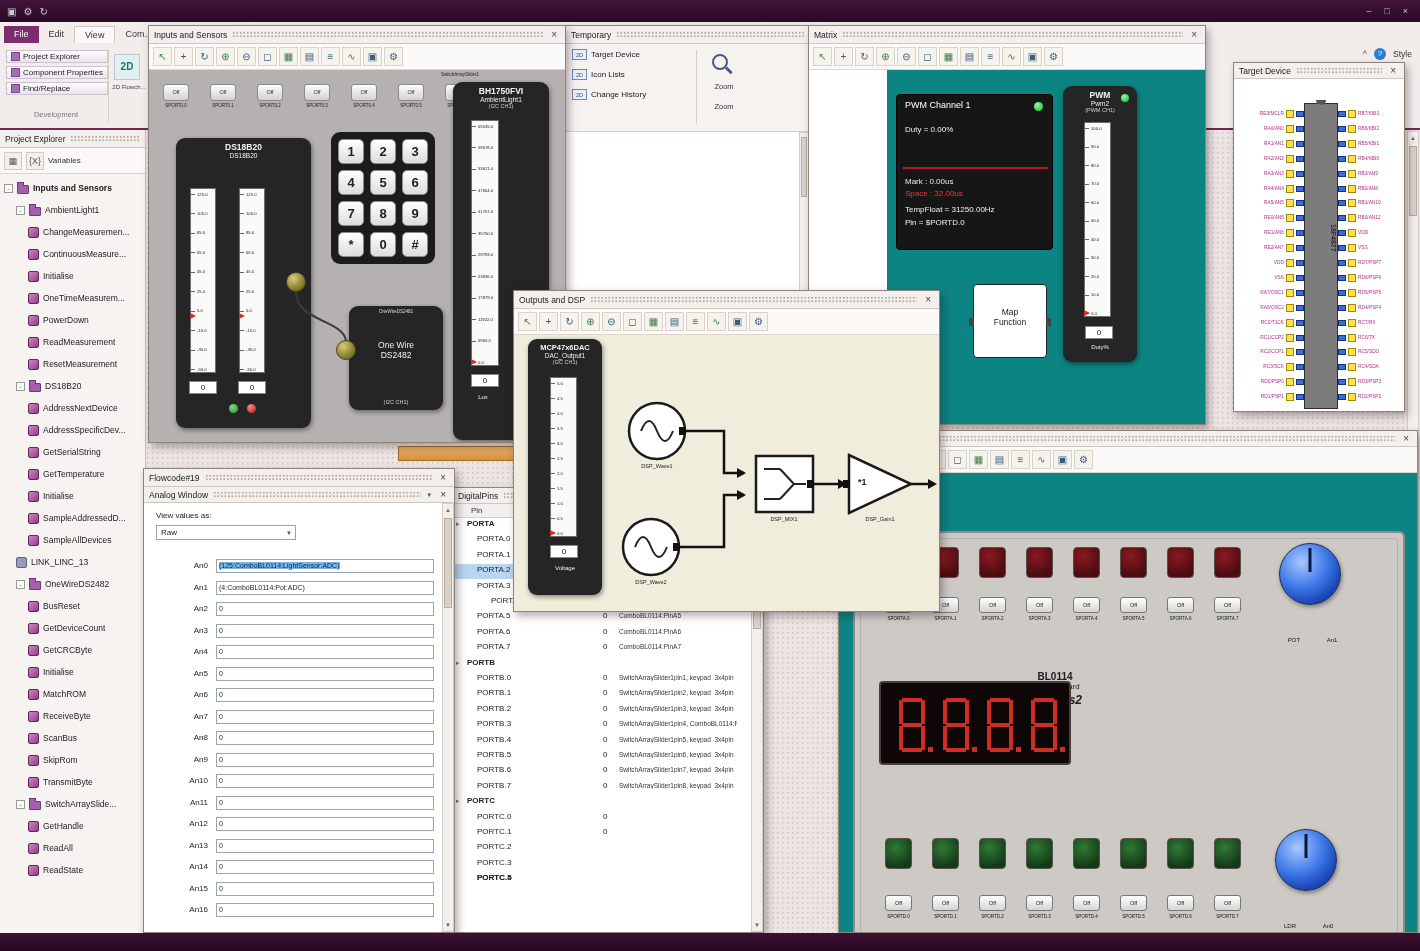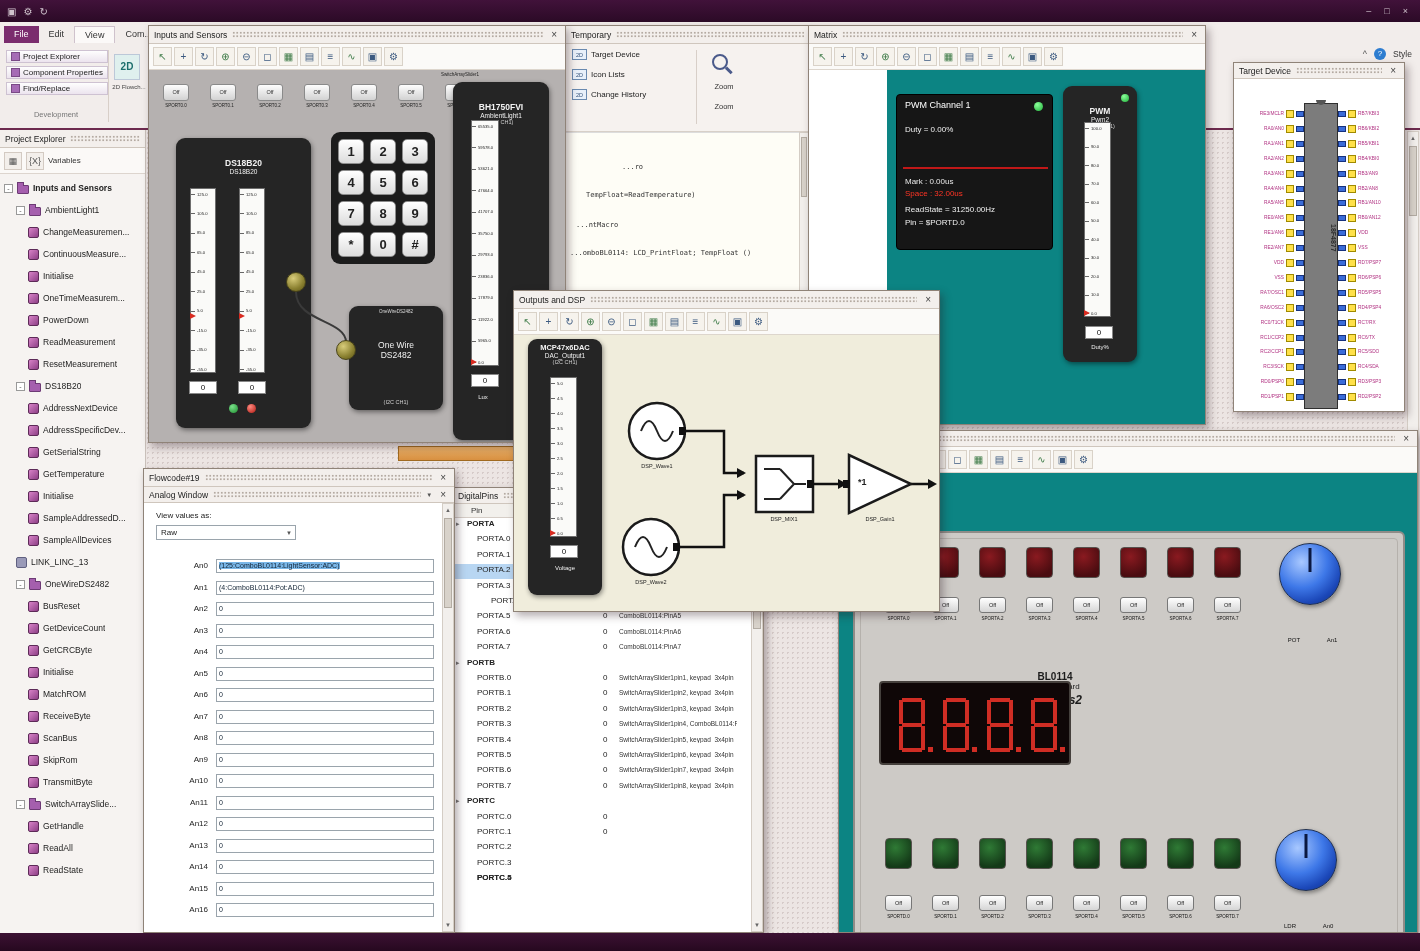--- a/index.html
+++ b/index.html
@@ -39,21 +39,21 @@
 .tree { position:absolute; top:45px; bottom:0; left:0; right:0; overflow:hidden; padding-top:2px; }
 .trow { display:flex; align-items:center; height:22px; gap:4px; font-size:8.5px; color:#222; }
 .texp { width:9px; height:9px; border:1px solid #999; background:#fff; font-size:7px; line-height:7px; text-align:center; color:#555; flex:none; }
 .tfold { width:12px; height:9px; background:#a55fae; border:1px solid #6d3a75; border-radius:1px; position:relative; flex:none; margin-top:2px; }
 .tfold::before { content:""; position:absolute; left:-1px; top:-4px; width:5px; height:3px; background:#a55fae; border:1px solid #6d3a75; border-bottom:0; }
 .tchip { width:11px; height:11px; background:linear-gradient(135deg,#d883c8,#8d3f86); border:1px solid #5d2a58; border-radius:2px; flex:none; }
 .tlbl { white-space:nowrap; overflow:hidden; }
 
 
 .comp { position:absolute; background:#252525; border-radius:9px; color:#f2f2f2; box-shadow:1px 2px 5px rgba(0,0,0,.45); text-align:center; }
-.ctitle { font-size:8.5px; font-weight:bold; padding-top:20px; }
+.ctitle { font-size:8.5px; font-weight:bold; padding-top:4px; }
 .csub { font-size:6.5px; }
 .cbus { font-size:5.5px; color:#cfcfcf; }
 .strip { position:absolute; background:#fafaf8; border:1px solid #6e6e6e; }
 .tickline { position:absolute; left:0; width:4px; border-top:1px solid #666; }
 .ticklbl { position:absolute; left:6px; font-size:4.2px; color:#222; white-space:nowrap; }
 .marker { position:absolute; left:-1px; width:0; height:0; border-left:6px solid #d92b20; border-top:3.5px solid transparent; border-bottom:3.5px solid transparent; }
 .vbox { position:absolute; background:#fff; border:1px solid #888; color:#111; font-size:8px; line-height:11px; text-align:center; }
 .unit { position:absolute; font-size:6px; color:#eee; text-align:center; }
 .keypad { position:absolute; background:#1c1c1c; border-radius:9px; padding:7px; display:grid; grid-template-columns:repeat(3,26px); grid-auto-rows:25px; gap:6px; }
 .key { background:linear-gradient(#ffffff,#dcdcdc); border:1px solid #8c8c8c; border-radius:5px; color:#222; font-size:13px; font-weight:bold; display:flex; align-items:center; justify-content:center; }
@@ -327,26 +327,20 @@
           <div class="toggle-row">
             <div class="badge2d">2D</div>
             <div>Change History</div>
           </div>
         </div>
       <div class="vsep" style="left:130px;top:6px;height:74px;"></div>
       <div class="mag" style="left:146px;top:10px;"></div>
       <div style="position:absolute;left:134px;top:38px;width:48px;text-align:center;font-size:7.5px;color:#333;">Zoom</div>
       <div style="position:absolute;left:134px;top:58px;width:48px;text-align:center;font-size:7.5px;color:#333;">Zoom</div>
     </div>
-    <div style="position:absolute;top:106px;left:0;right:0;bottom:0;background:#fefdf6;border-top:1px solid #ddd;" id="code-area">
-        <div class="code-line" style="left: 56px; top: 30px;">...ro</div>
-        <div class="code-line" style="left: 20px; top: 58px;">TempFloat=ReadTemperature)</div>
-        <div class="code-line" style="left: 10px; top: 88px;">...ntMacro</div>
-        <div class="code-line" style="left: 4px; top: 116px;">...omboBL0114: LCD_PrintFloat; TempFloat ()</div>
-      </div>
     <div class="vsb" style="right:0;top:106px;bottom:0;width:10px;">
       <div class="th" style="top:4px;height:60px;"></div>
     </div>
   </div>
 
   <div class="win" style="left:808px;top:25px;width:398px;height:400px;z-index:3;">
     <div class="wtb">
       <span>Matrix</span>
       <span class="dots"></span>
       <span class="wx">×</span>
@@ -366,21 +360,21 @@
         <div class="ticon">⚙</div>
       </div>
     <div class="teal-panel" style="left:78px;top:44px;right:0;bottom:0;">
       <div class="pwmbox" style="left:9px;top:24px;width:157px;height:156px;">
         <div style="font-size:9px;text-align:left;padding:5px 0 0 8px;color:#fff;">PWM Channel 1</div>
         <div style="position:absolute;right:9px;top:7px;width:9px;height:9px;border-radius:50%;background:radial-gradient(circle at 35% 30%,#8aff9a,#1fae38);"></div>
         <div class="pwrow" style="top:30px;color:#f0f0f0;">Duty = 0.00%</div>
         <div style="position:absolute;left:6px;top:72px;width:145px;height:2px;background:#c01818;"></div>
         <div class="pwrow" style="top:82px;color:#e8e8e8;">Mark : 0.00us</div>
         <div class="pwrow" style="top:94px;color:#ff3525;">Space : 32.00us</div>
-        <div class="pwrow" style="top:110px;color:#f0f0f0;">ReadState = 31250.00Hz</div>
+        <div class="pwrow" style="top:110px;color:#f0f0f0;">TempFloat = 31250.00Hz</div>
         <div class="pwrow" style="top:123px;color:#f0f0f0;">Pin = $PORTD.0</div>
       </div>
       <div class="comp" style="left:176px;top:16px;width:74px;height:276px;">
         <div class="ctitle">PWM</div>
         <div class="csub">Pwm2</div>
         <div class="cbus">(PWM CH1)</div>
         <div class="strip" id="pwm-strip" style="left:21px;top:36px;width:27px;height:195px;">
             <div class="tickline" style="top: 5px;"></div>
             <div class="ticklbl" style="top: 2.5px;">100.0</div>
             <div class="tickline" style="top: 23.5px;"></div>
@@ -401,20 +395,26 @@
             <div class="ticklbl" style="top: 150.5px;">20.0</div>
             <div class="tickline" style="top: 171.5px;"></div>
             <div class="ticklbl" style="top: 169px;">10.0</div>
             <div class="tickline" style="top: 190px;"></div>
             <div class="ticklbl" style="top: 187.5px;">0.0</div>
             <div class="marker" style="top: 186.5px;"></div>
           </div>
         <div class="vbox" style="left:22px;top:240px;width:28px;height:13px;">0</div>
         <div class="unit" style="left:0;right:0;top:258px;">Duty%</div>
         <div style="position:absolute;right:8px;top:8px;width:8px;height:8px;border-radius:50%;background:radial-gradient(circle at 35% 30%,#8aff9a,#1fae38);"></div>
+      </div>
+      <div class="mapbox" style="left:86px;top:214px;width:74px;height:74px;">
+        <div style="margin-top:22px;">Map</div>
+        <div>Function</div>
+        <div style="position:absolute;left:-5px;top:33px;width:5px;height:8px;background:#444;"></div>
+        <div style="position:absolute;right:-5px;top:33px;width:5px;height:8px;background:#444;"></div>
       </div>
     </div>
   </div>
 
   <div class="win" style="left:1233px;top:62px;width:172px;height:350px;z-index:4;">
     <div class="panel-head" style="height:16px;">
       <span>Target Device</span>
       <span class="dots"></span>
       <span class="wx">×</span>
     </div>

